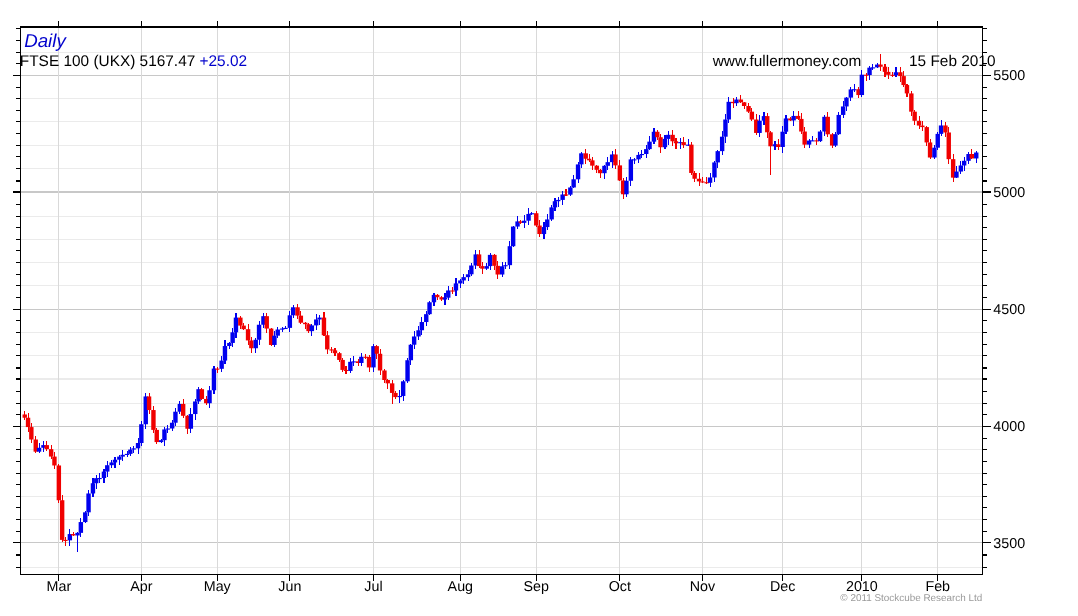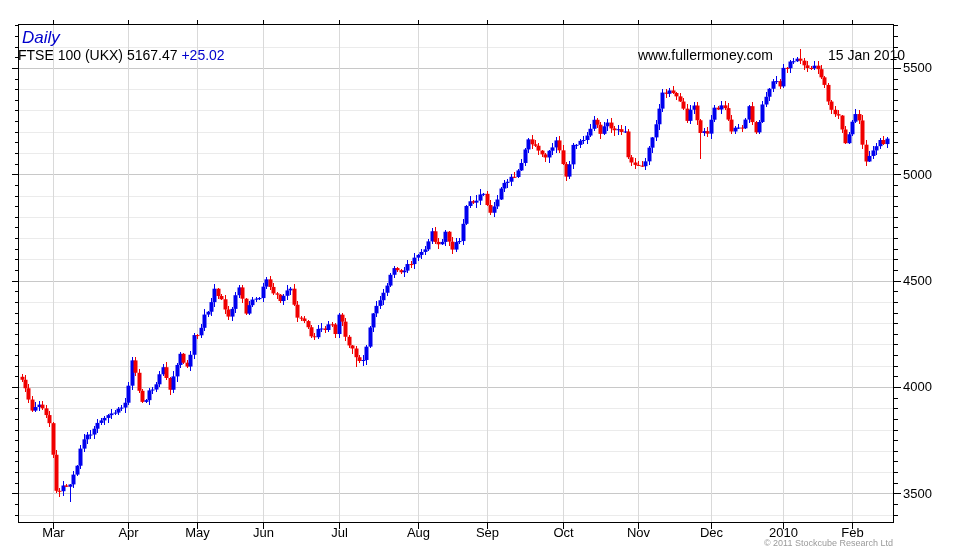--- a/index.html
+++ b/index.html
@@ -1,34 +1,34 @@
 <!DOCTYPE html>
 <html><head>
 <meta charset="utf-8">
 <style>
   html,body{margin:0;padding:0;background:#ffffff;}
   body{width:980px;height:560px;position:relative;overflow:hidden;
        font-family:"Liberation Sans", sans-serif;}
   .hdr{position:absolute;top:3px;font-size:14px;color:#000;white-space:nowrap;margin-top:44px;}
   #hdr-title{left:18px;}
-  #hdr-site{right:207px;}
+  #hdr-site{right:197px;}
   #hdr-date{right:75px;}
   .chg{color:#0000cc;}
   #daily-label{position:absolute;left:22px;top:28px;font-size:17px;color:#0000cc;font-style:italic;}
   #copyright{position:absolute;top:538px;right:87px;font-size:9px;color:#9a9a9a;}
   svg text{font-family:"Liberation Sans", sans-serif;}
 </style>
 </head>
 <body>
 
 
 
 <div class="hdr" id="hdr-title"><span>FTSE 100 (UKX) 5167.47</span> <span class="chg">+25.02</span></div>
 <div class="hdr" id="hdr-site">www.fullermoney.com</div>
-<div class="hdr" id="hdr-date">15 Jan 2010</div>
+<div class="hdr" id="hdr-date">15 Feb 2010</div>
 
 <svg id="chart-svg" width="980" height="560">
     <g>
       <line x1="18.5" y1="515.5" x2="893.5" y2="515.5" stroke="#ebebeb" stroke-width="1" shape-rendering="crispEdges"></line>
       <line x1="18.5" y1="493.5" x2="893.5" y2="493.5" stroke="#c8c8c8" stroke-width="1" shape-rendering="crispEdges"></line>
       <line x1="18.5" y1="472.5" x2="893.5" y2="472.5" stroke="#ebebeb" stroke-width="1" shape-rendering="crispEdges"></line>
       <line x1="18.5" y1="451.5" x2="893.5" y2="451.5" stroke="#ebebeb" stroke-width="1" shape-rendering="crispEdges"></line>
       <line x1="18.5" y1="430.5" x2="893.5" y2="430.5" stroke="#ebebeb" stroke-width="1" shape-rendering="crispEdges"></line>
       <line x1="18.5" y1="408.5" x2="893.5" y2="408.5" stroke="#ebebeb" stroke-width="1" shape-rendering="crispEdges"></line>
       <line x1="18.5" y1="387.5" x2="893.5" y2="387.5" stroke="#c8c8c8" stroke-width="1" shape-rendering="crispEdges"></line>

